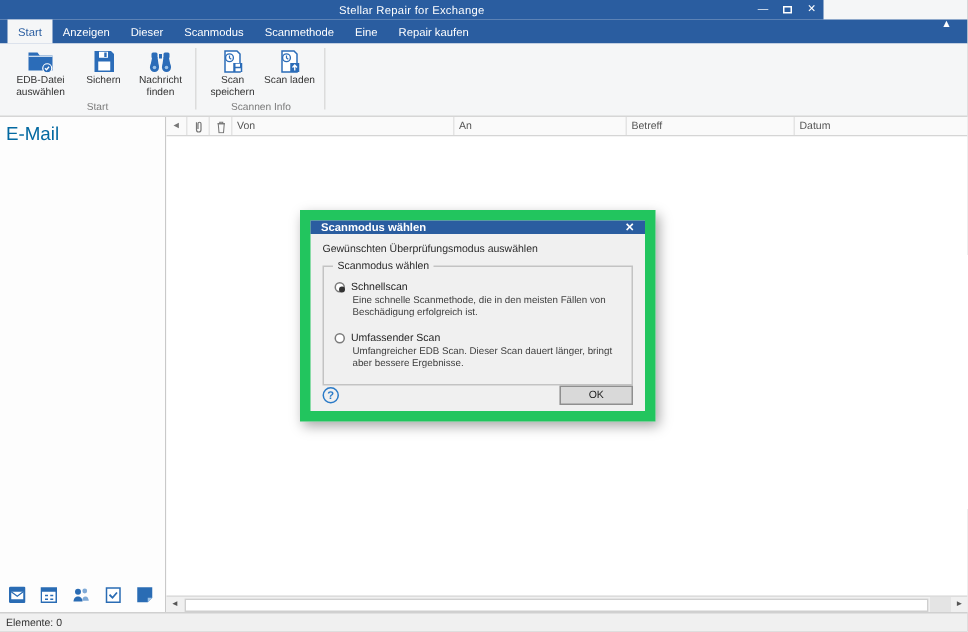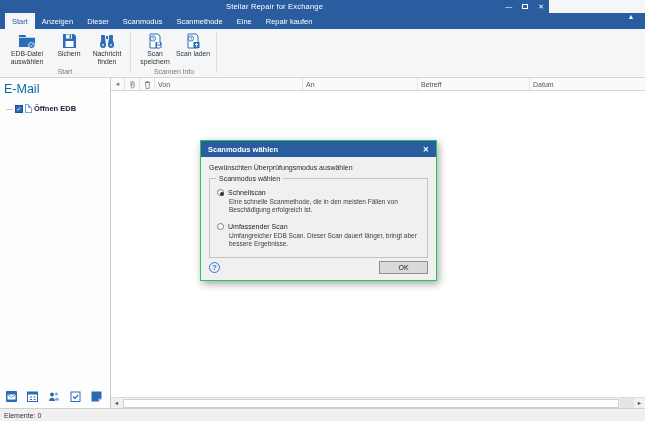--- a/index.html
+++ b/index.html
@@ -58,21 +58,21 @@
   .mail-body { flex:1; background:#fff; }
   .hscroll { height:11px; background:#f0f0f0; border-top:1px solid #dcdcdc; display:flex; align-items:center; }
   .hs-arrow { width:11px; height:100%; display:flex; align-items:center; justify-content:center; font-size:5.5px; color:#555; background:#f0f0f0; }
   .hs-thumb { flex:1; height:9px; background:#fff; border:1px solid #cfcfcf; margin:0 1px; }
   .hs-gap { width:14px; height:100%; background:#e4e4e4; }
 
   
   .statusbar { position:absolute; left:0; top:408px; width:645px; height:13px; background:#f0f0f0; border-top:1px solid #d0d0d0; display:flex; align-items:center; padding-left:4px; font-size:7px; color:#333; }
 
   
-  .dialog { position:absolute; left:200px; top:140px; width:237px; height:141px; background:#f0f0f0; border:1px solid #22c55e; box-shadow:2px 3px 8px rgba(0,0,0,.35); display:flex; flex-direction:column; }
+  .dialog { position:absolute; left:200px; top:140px; width:237px; height:141px; background:#f0f0f0; border:7px solid #22c55e; box-shadow:2px 3px 8px rgba(0,0,0,.35); display:flex; flex-direction:column; }
   .dialog-titlebar { height:16px; background:#2a5da0; color:#fff; display:flex; align-items:center; padding:0 7px; font-size:7.5px; font-weight:bold; }
   .dialog-title { flex:1; }
   .dialog-close { color:#fff; font-size:7.5px; cursor:default; }
   .dialog-body { flex:1; display:flex; flex-direction:column; padding:5px 8px 6px; }
   .dialog-intro { font-size:7px; color:#2b2b2b; margin:2px 0 7px; }
   .groupbox { position:relative; border:1px solid #c3c3c3; padding:10px 7px 8px; height:80px; }
   .groupbox-label { position:absolute; top:-4px; left:6px; background:#f0f0f0; padding:0 3px; font-size:7px; color:#2b2b2b; }
   .option { display:flex; align-items:center; gap:4px; }
   .option + .option-desc { margin:2px 0 0 12px; }
   .option-desc { font-size:6.5px; color:#3d3d3d; line-height:8px; }
@@ -191,26 +191,20 @@
     </div>
     <div class="rsep"></div>
   </div>
 
   <div class="main">
 
     <div class="sidebar">
       <div class="sidebar-header">
         <span class="sidebar-title">E-Mail</span>
       </div>
-      <div class="tree-row">
-        <span class="tree-dash">—</span>
-        <span class="checkbox">✓</span>
-        <span class="doc-icon"></span>
-        <span class="tree-label">Öffnen EDB</span>
-      </div>
       <div class="nav-icons">
         <span>
           <svg width="11" height="11" viewBox="0 0 11 11">
               <rect width="11" height="11" rx="1" fill="#2a6cb4"></rect>
               <path d="M1.5 3.5h8v5h-8z" fill="#fff"></path>
               <path d="M1.5 3.5l4 3 4-3" stroke="#2a6cb4" stroke-width=".8" fill="none"></path>
             </svg>
         </span>
         <span>
           <svg width="11" height="11" viewBox="0 0 11 11">

